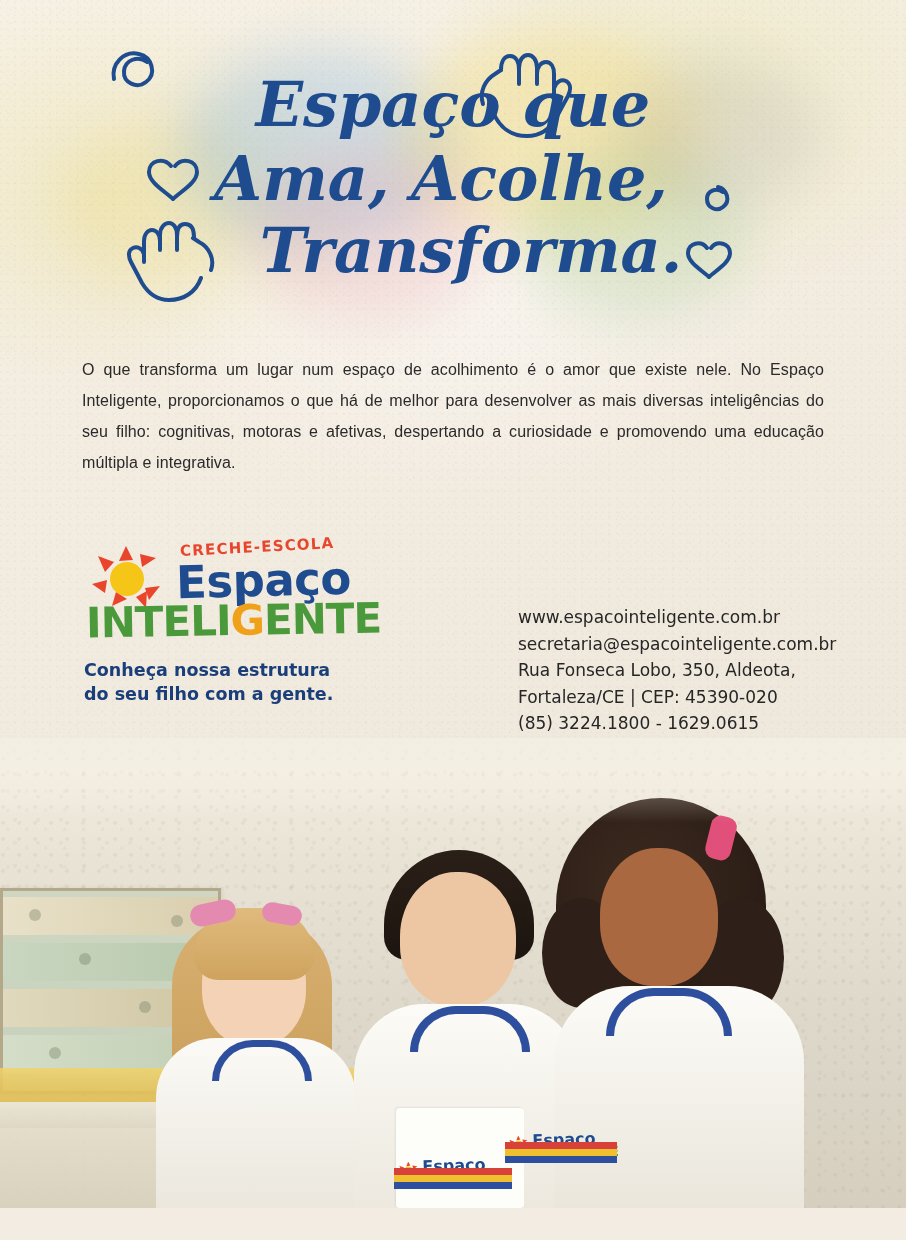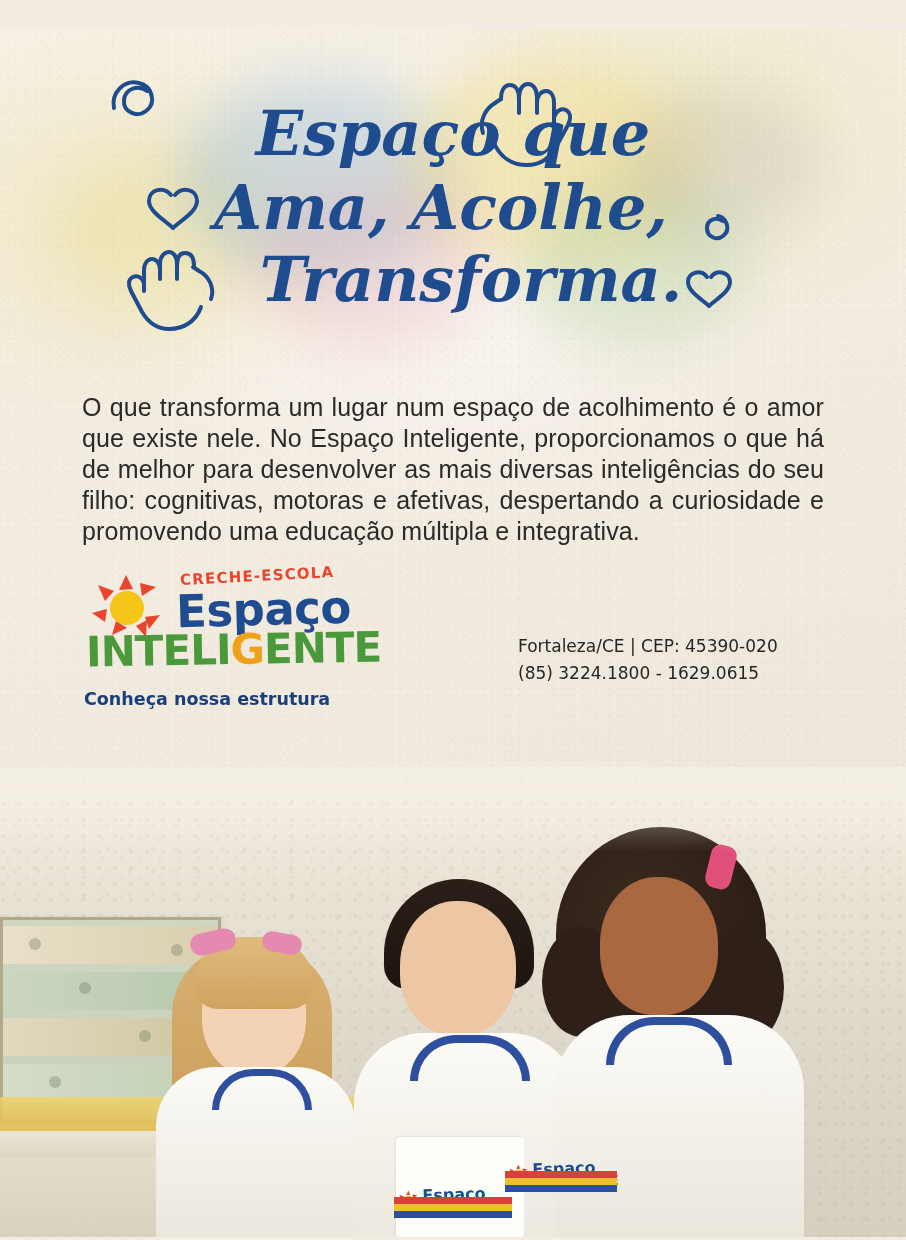--- a/index.html
+++ b/index.html
@@ -17,21 +17,20 @@
   .ad {
     position: relative;
     width: 906px;
     height: 1208px;
     overflow: hidden;
     background:
       radial-gradient(ellipse 420px 300px at 78% 8%, rgba(235,233,180,0.55), rgba(235,233,180,0) 70%),
       radial-gradient(ellipse 380px 280px at 12% 16%, rgba(236,226,160,0.45), rgba(236,226,160,0) 70%),
       radial-gradient(ellipse 500px 360px at 50% 20%, rgba(255,255,255,0.6), rgba(255,255,255,0) 72%),
       linear-gradient(160deg, #f6f1e4 0%, #f3ece1 35%, #efe8dc 65%, #ece5d8 100%);
-    margin-top: 29px;
   }
 
   
   .grain {
     position: absolute;
     inset: 0;
     pointer-events: none;
     opacity: .5;
     background-image:
       radial-gradient(circle at 10% 20%, rgba(190,180,160,.18) 0 1px, transparent 1px),
@@ -68,21 +67,21 @@
   }
   .headline svg { display: block; margin: 0 auto; }
 
   
   .body-copy {
     position: absolute;
     left: 82px;
     top: 338px;
     width: 742px;
     color: #2a2a2a;
-    font-size: 25px;
+    font-size: 16px;
     line-height: 31px;
     letter-spacing: .1px;
     text-align: justify;
     text-justify: inter-word;
   }
 
   
   .brand {
     position: absolute;
     left: 84px;
@@ -372,24 +371,28 @@
           </g>
           <circle cx="37" cy="35" r="17" fill="#f5c518"></circle>
         </svg>
       </span>
       <div class="logo-creche">CRECHE-ESCOLA</div>
       <div class="logo-espaco">Espaço</div>
       <div class="logo-inteligente"><span>INTELI</span><span class="g">G</span><span>ENTE</span></div>
     </div>
     <div class="brand-tagline">
       <div>Conheça nossa estrutura</div>
+      <div>do seu filho com a gente.</div>
     </div>
   </div>
 
   <div class="contact">
+    <div>www.espacointeligente.com.br</div>
+    <div>secretaria@espacointeligente.com.br</div>
+    <div>Rua Fonseca Lobo, 350, Aldeota,</div>
     <div>Fortaleza/CE | CEP: 45390-020</div>
     <div>(85) 3224.1800 - 1629.0615</div>
   </div>
 
   <div class="photo">
     <div class="photo-bg"></div>
     <div class="wall-tex"></div>
 
     <div class="mural">
       <div class="strip s1"></div>

